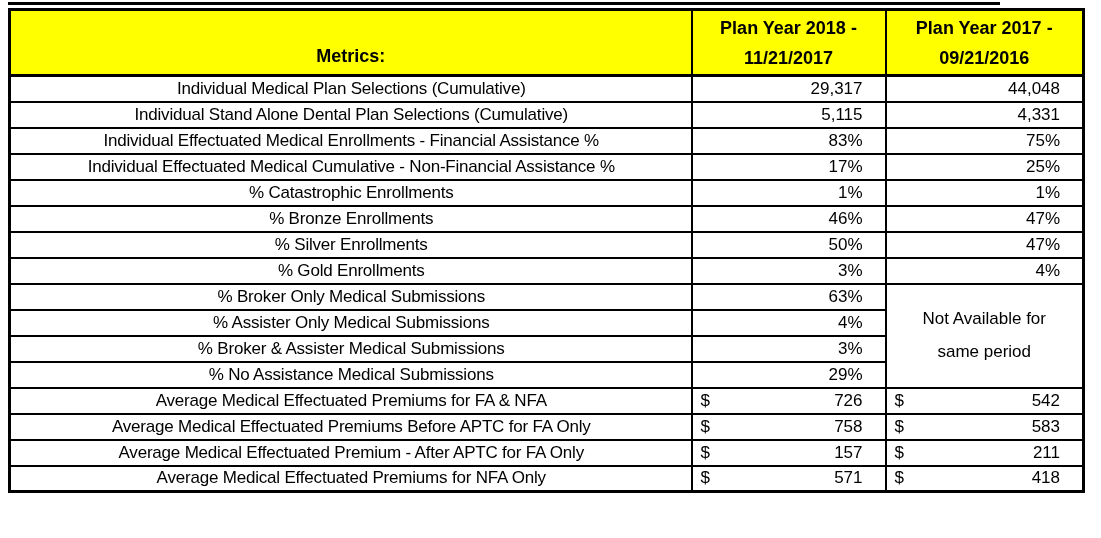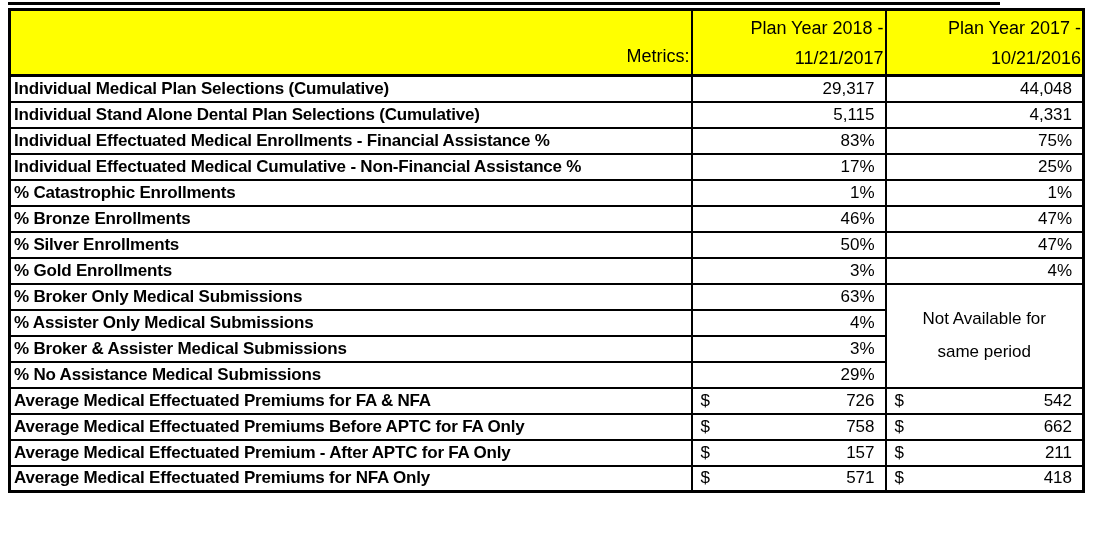--- a/index.html
+++ b/index.html
@@ -31,49 +31,49 @@
     border: 3px solid #000000;
   }
   .report th, .report td {
     border: 2px solid #000000;
     overflow: hidden;
   }
   
   .report thead th {
     background: #FFFF00;
     height: 66px;
-    font-weight: normal;
-    text-align: right;
+    font-weight: bold;
+    text-align: center;
     border-bottom: 3px solid #000000;
   }
   th.metrics-head {
     vertical-align: bottom;
     font-size: 18px;
     padding-bottom: 7px;
   }
   th.col-head {
     vertical-align: middle;
     font-size: 18px;
   }
   th.col-head .hline { line-height: 30px; }
   
   .report tbody td { height: 26px; }
   td.label {
-    font-weight: bold;
+    font-weight: normal;
     font-size: 17px;
-    text-align: left;
+    text-align: center;
     padding: 0 2px 0 3px;
     white-space: nowrap;
     letter-spacing: -0.2px;
   }
   td.val {
     font-size: 17px;
     font-weight: normal;
     text-align: right;
-    padding-right: 10px;
+    padding-right: 22px;
     white-space: nowrap;
   }
   td.val .acct {
     display: flex;
     justify-content: space-between;
     align-items: center;
     padding-left: 7px;
   }
   td.na-cell {
     text-align: center;
@@ -100,21 +100,21 @@
       <tr>
         <th class="metrics-head">
           <div>Metrics:</div>
         </th>
         <th class="col-head">
           <div class="hline">Plan Year 2018 -</div>
           <div class="hline">11/21/2017</div>
         </th>
         <th class="col-head">
           <div class="hline">Plan Year 2017 -</div>
-          <div class="hline">10/21/2016</div>
+          <div class="hline">09/21/2016</div>
         </th>
       </tr>
     </thead>
     <tbody>
       <tr>
         <td class="label">Individual Medical Plan Selections (Cumulative)</td>
         <td class="val">29,317</td>
         <td class="val">44,048</td>
       </tr>
       <tr>
@@ -188,21 +188,21 @@
         <td class="label">Average Medical Effectuated Premiums Before APTC for FA Only</td>
         <td class="val">
           <div class="acct">
             <span>$</span>
             <span>758</span>
           </div>
         </td>
         <td class="val">
           <div class="acct">
             <span>$</span>
-            <span>662</span>
+            <span>583</span>
           </div>
         </td>
       </tr>
       <tr>
         <td class="label">Average Medical Effectuated Premium - After APTC for FA Only</td>
         <td class="val">
           <div class="acct">
             <span>$</span>
             <span>157</span>
           </div>

